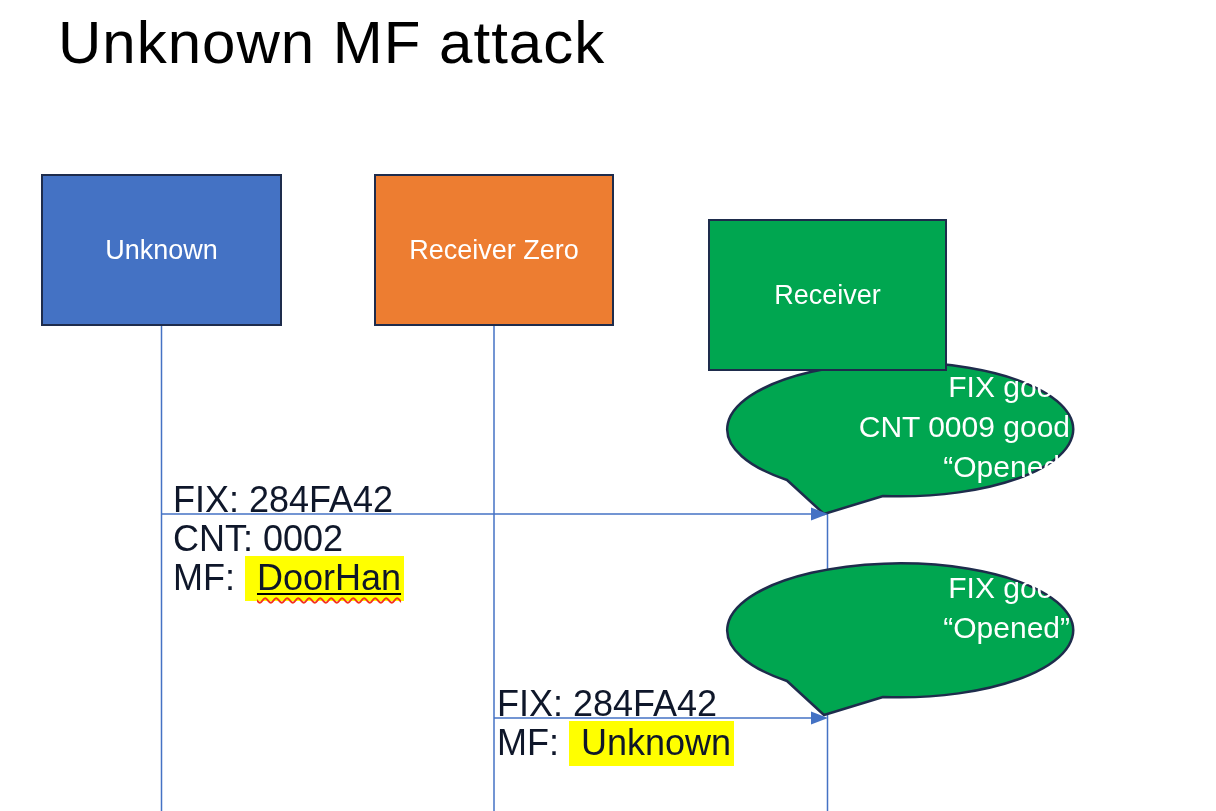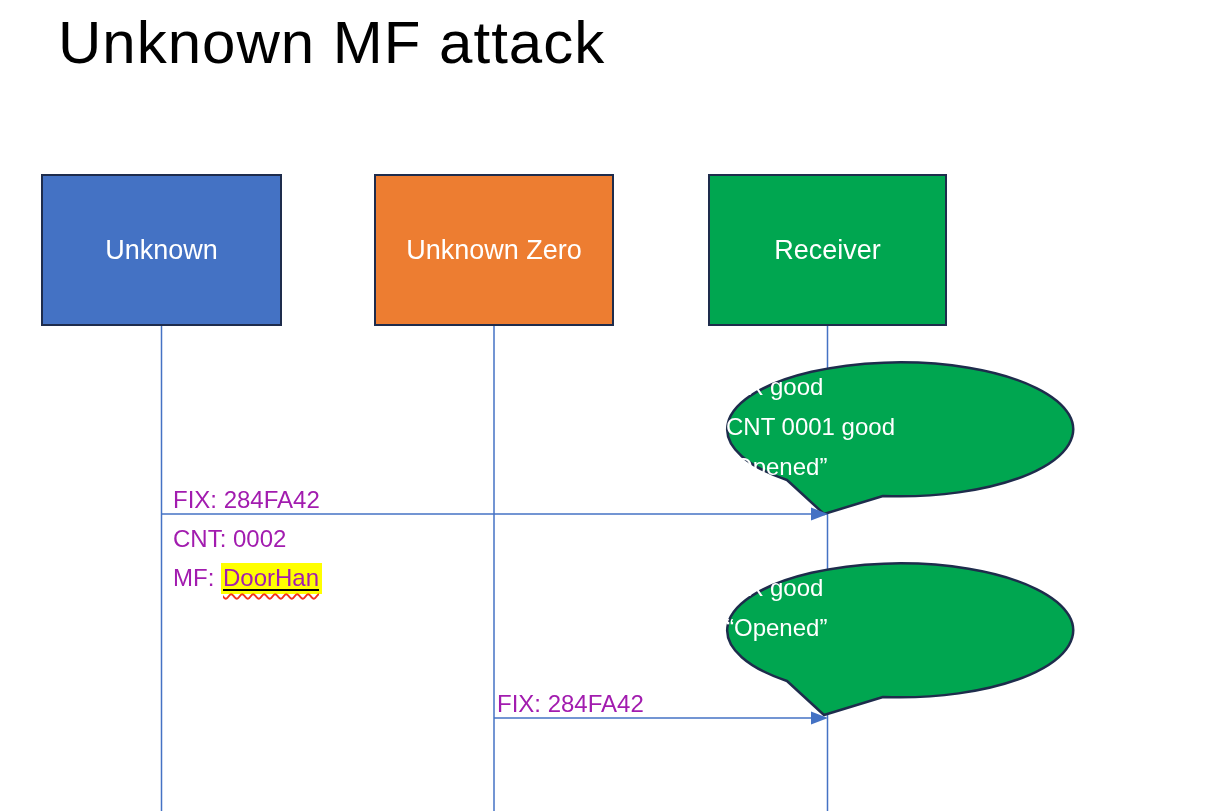--- a/index.html
+++ b/index.html
@@ -18,47 +18,47 @@
   svg.diagram { position: absolute; left: 0; top: 0; width: 1216px; height: 811px; }
 
   .actor {
     position: absolute; top: 174px; height: 152px; box-sizing: border-box;
     border: 2.5px solid #1E2C4C;
     display: flex; align-items: center; justify-content: center;
   }
   .actor span { color: #ffffff; font-size: 27px; white-space: nowrap; }
   .actor-remote   { left: 41px;  width: 241px; background: #4472C4; }
   .actor-flipper  { left: 374px; width: 240px; background: #ED7D31; }
-  .actor-receiver { left: 708px; width: 239px; background: #00A650; }
+  .actor-receiver { left: 708px; width: 239px; background: #00A650; margin-top: 45px; }
 
   .msg {
-    position: absolute; color: #a21caf; font-size: 24px; line-height: 39px;
+    position: absolute; color: #0f172a; font-size: 36px; line-height: 39px;
     white-space: nowrap;
   }
   .msg-1 { left: 173px; top: 480px; }
   .msg-2 { left: 497px; top: 684px; }
 
-  .hl { background: #FFFF00; padding: 1px 3px 3px 2px; }
+  .hl { background: #FFFF00; padding: 1px 3px 3px 12px; }
   .ul {
     text-decoration-line: underline;
     text-decoration-color: #000000;
     text-decoration-thickness: 1.5px;
     text-underline-offset: 3px;
   }
   .sq {
     text-decoration-line: underline;
     text-decoration-style: wavy;
     text-decoration-color: #F4331C;
     text-decoration-thickness: 1.5px;
     text-underline-offset: 7px;
   }
 
   .callout-text {
-    position: absolute; width: 344px; text-align: left;
-    color: #ffffff; font-size: 24px; line-height: 40px; white-space: nowrap;
+    position: absolute; width: 344px; text-align: right;
+    color: #ffffff; font-size: 30px; line-height: 40px; white-space: nowrap;
   }
   .callout-1 { left: 726px; top: 367px; }
   .callout-2 { left: 726px; top: 568px; }
 </style>
 </head>
 <body>
 
 <div class="canvas">
 
   <svg class="diagram" viewBox="0 0 1216 811">
@@ -77,39 +77,40 @@
     <line x1="494" y1="718" x2="813" y2="718" stroke="#4472C4" stroke-width="1.5"></line>
     <polygon points="811,711.5 828,718 811,724.5" fill="#4472C4"></polygon>
   </svg>
 
   <div class="title">Unknown MF attack</div>
 
   <div class="actor actor-remote">
     <span>Unknown</span>
   </div>
   <div class="actor actor-flipper">
-    <span>Unknown Zero</span>
+    <span>Receiver Zero</span>
   </div>
   <div class="actor actor-receiver">
     <span>Receiver</span>
   </div>
 
   <div class="msg msg-1">
     <div>FIX: 284FA42</div>
     <div>CNT: 0002</div>
     <div><span>MF: </span><span class="hl ul"><span class="sq">DoorHan</span></span></div>
   </div>
 
   <div class="msg msg-2">
     <div>FIX: 284FA42</div>
+    <div><span>MF: </span><span class="hl">Unknown</span></div>
   </div>
 
   <div class="callout-text callout-1">
     <div>FIX good</div>
-    <div>CNT 0001 good</div>
+    <div>CNT 0009 good</div>
     <div>“Opened”</div>
   </div>
 
   <div class="callout-text callout-2">
     <div>FIX good</div>
     <div>“Opened”</div>
   </div>
 
 </div>
 

